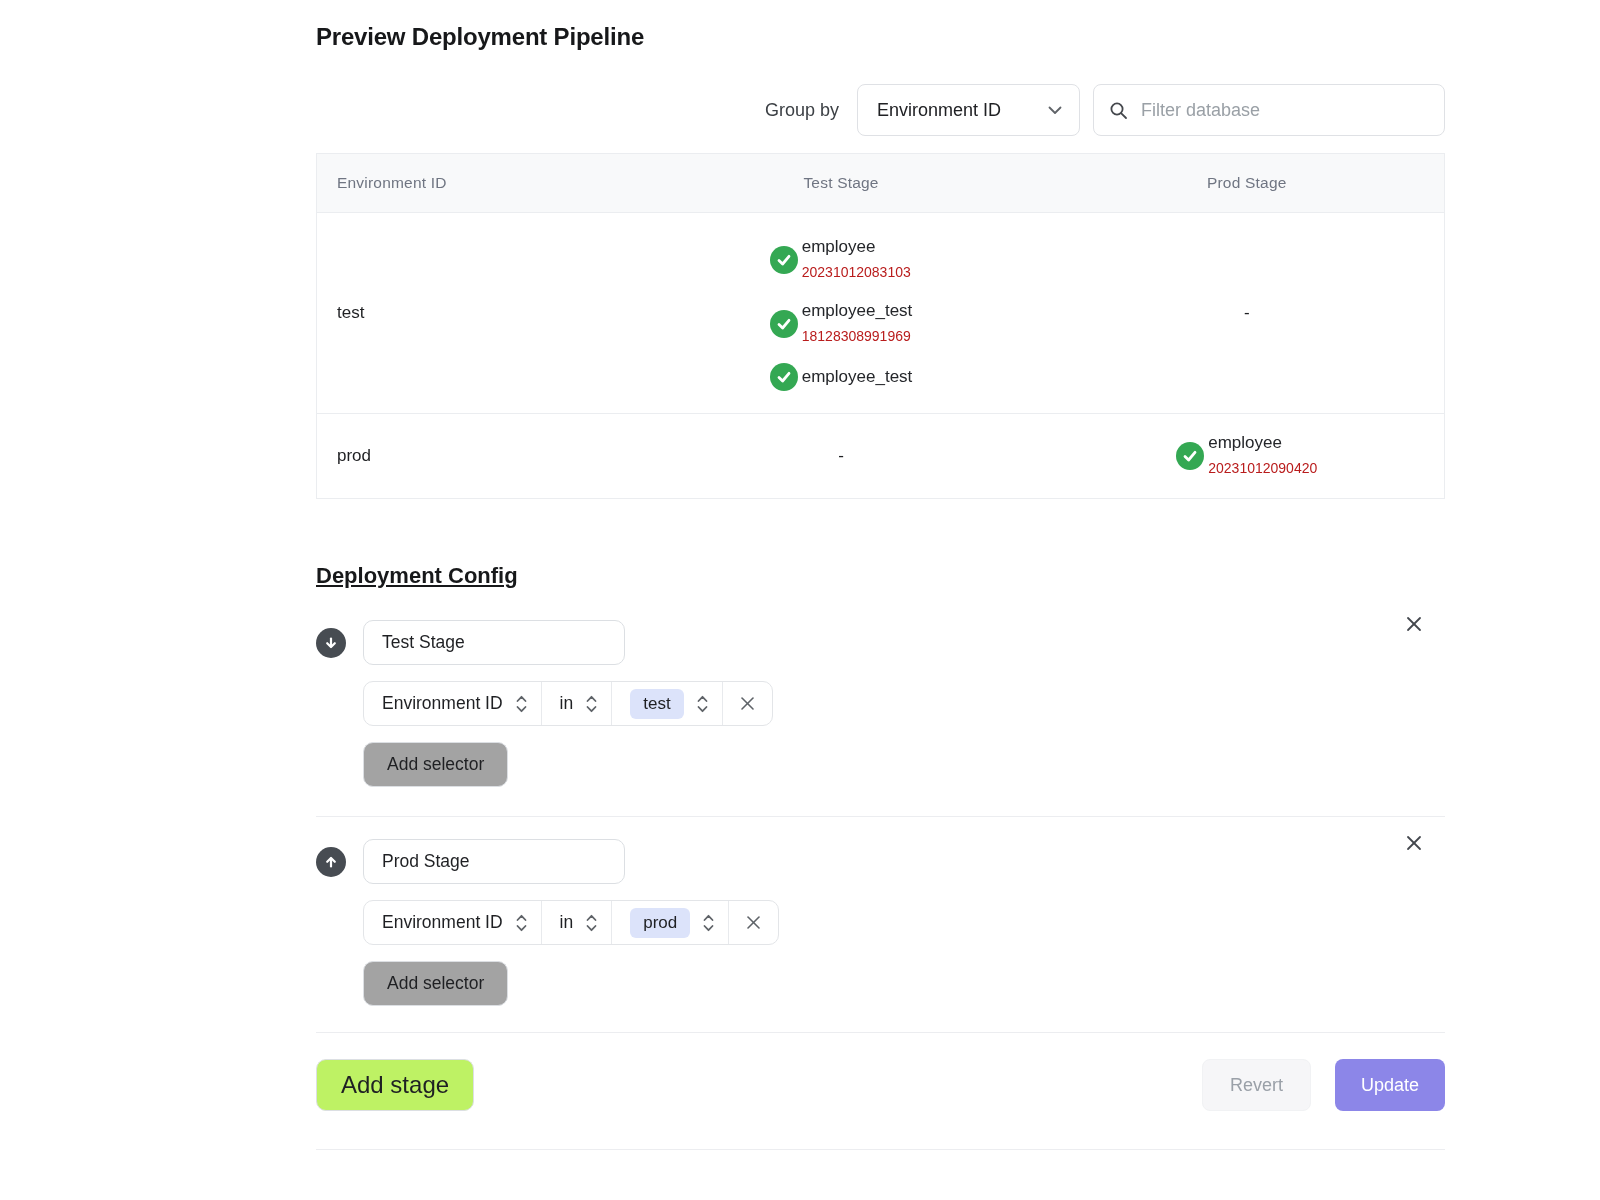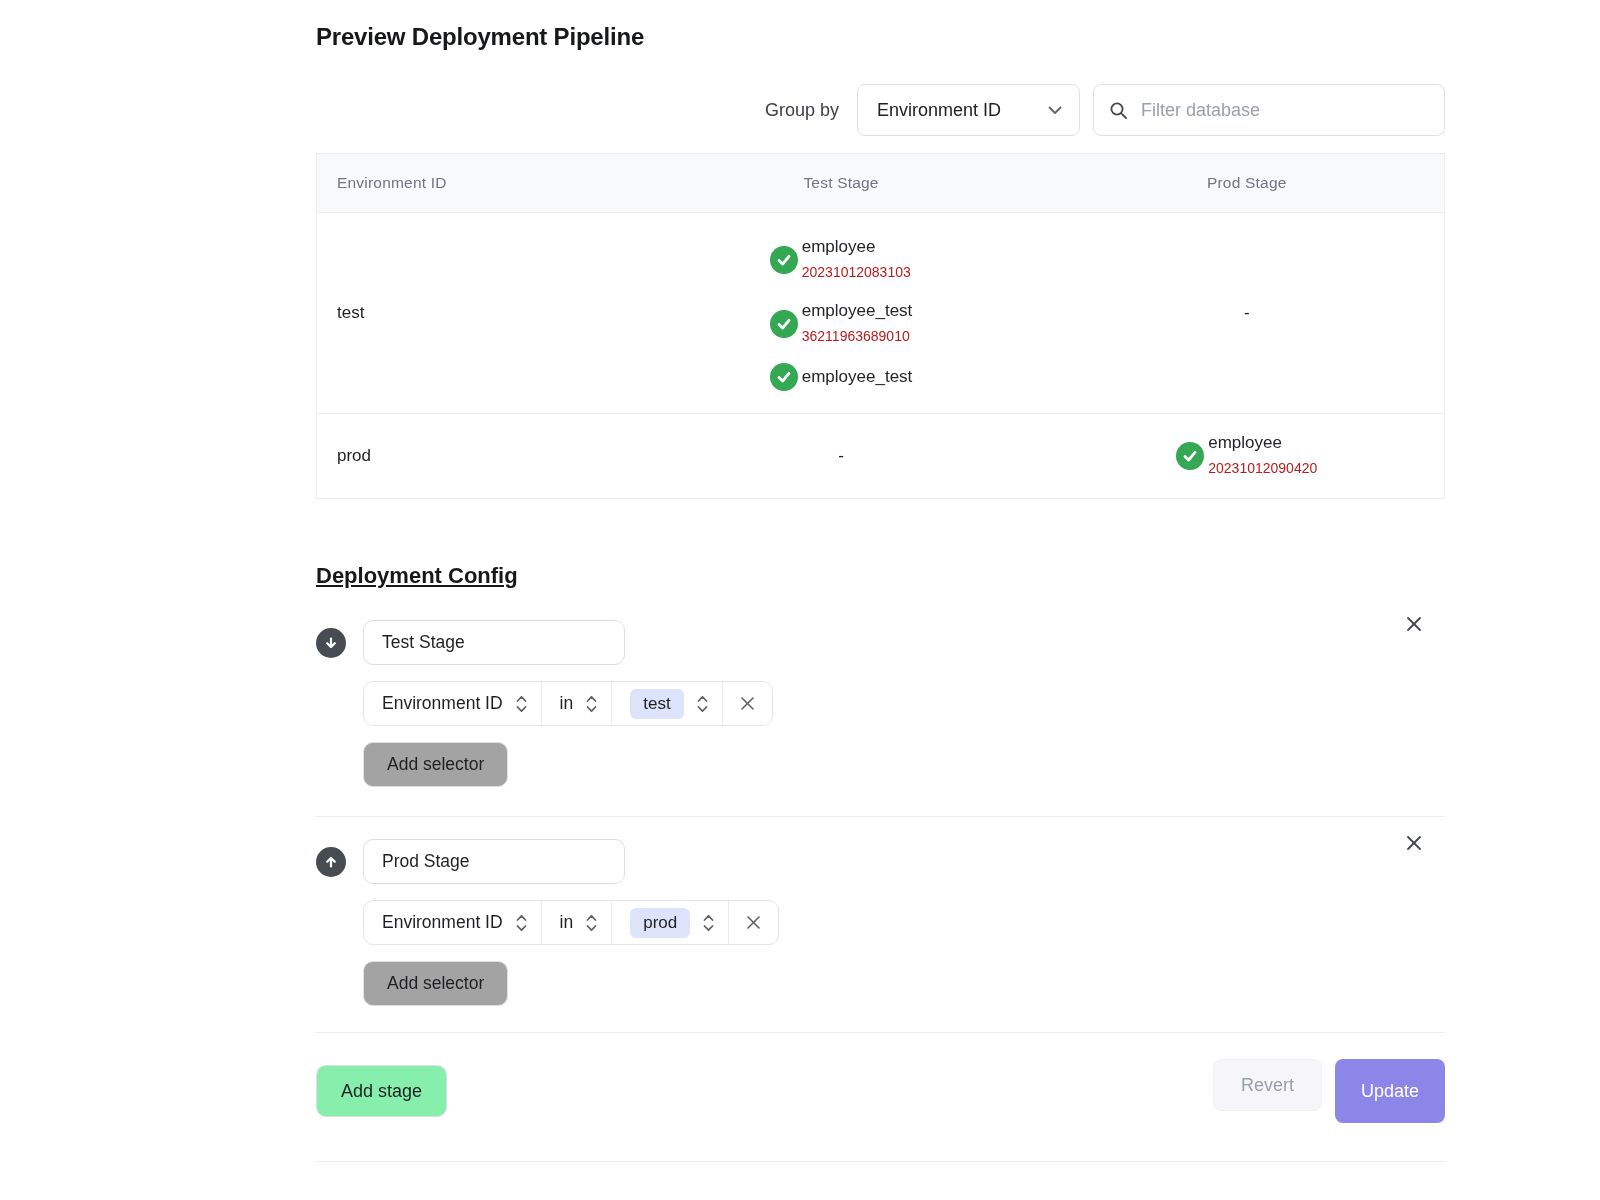--- a/index.html
+++ b/index.html
@@ -74,24 +74,24 @@
   .btn-add-selector {
     margin:16px 0 0 47px; height:45px; padding:0 23px; font-size:17.5px; color:#1f2023;
     background:#a3a3a3; border:1px solid #dcdfe3; border-radius:10px;
   }
   .stage-divider { border:none; border-top:1px solid #ecedf0; margin:29px 0 0 0; }
   .stage-block.second { margin-top:22px; }
 
   
   .footer-divider { border:none; border-top:1px solid #ecedf0; margin:26px 0 0 0; }
   .footer { display:flex; justify-content:space-between; align-items:center; margin-top:26px; }
-  .btn-add-stage { height:52px; padding:0 24px; font-size:18px; color:#1f2023; background:#86efac; border:1px solid #dcdfe3; border-radius:10px; }
-  .footer-right { display:flex; gap:13px; }
+  .btn-add-stage { height:52px; padding:0 24px; font-size:24px; color:#1f2023; background:#bef264; border:1px solid #dcdfe3; border-radius:10px; }
+  .footer-right { display:flex; gap:24px; }
   .btn-revert { height:52px; padding:0 27px; font-size:18px; color:#9aa0a8; background:#f6f6f8; border:1px solid #f1f2f4; border-radius:8px; cursor:default; }
-  .btn-update { height:64px; padding:0 26px; font-size:18px; font-weight:500; color:#ffffff; background:#8c86e8; border:none; border-radius:8px; }
+  .btn-update { height:52px; padding:0 26px; font-size:18px; font-weight:500; color:#ffffff; background:#8c86e8; border:none; border-radius:8px; }
   .bottom-divider { border:none; border-top:1px solid #ecedf0; margin:38px 0 0 0; }
 
   svg { display:block; }
 </style>
 </head>
 <body>
 
 <div class="content">
 
   <h1 class="page-title">Preview Deployment Pipeline</h1>
@@ -142,21 +142,21 @@
             </span>
           </div>
           <div class="stage-item">
             <span class="check-circle">
               <svg width="14" height="12" viewBox="0 0 14 12">
                   <polyline points="2,6.5 5.6,10 12,2.3" fill="none" stroke="#ffffff" stroke-width="2.8" stroke-linecap="round" stroke-linejoin="round"></polyline>
                 </svg>
             </span>
             <span class="item-text">
               <span class="item-name">employee_test</span>
-              <span class="item-version">36211963689010</span>
+              <span class="item-version">18128308991969</span>
             </span>
           </div>
           <div class="stage-item">
             <span class="check-circle">
               <svg width="14" height="12" viewBox="0 0 14 12">
                   <polyline points="2,6.5 5.6,10 12,2.3" fill="none" stroke="#ffffff" stroke-width="2.8" stroke-linecap="round" stroke-linejoin="round"></polyline>
                 </svg>
             </span>
             <span class="item-text">
               <span class="item-name">employee_test</span>

